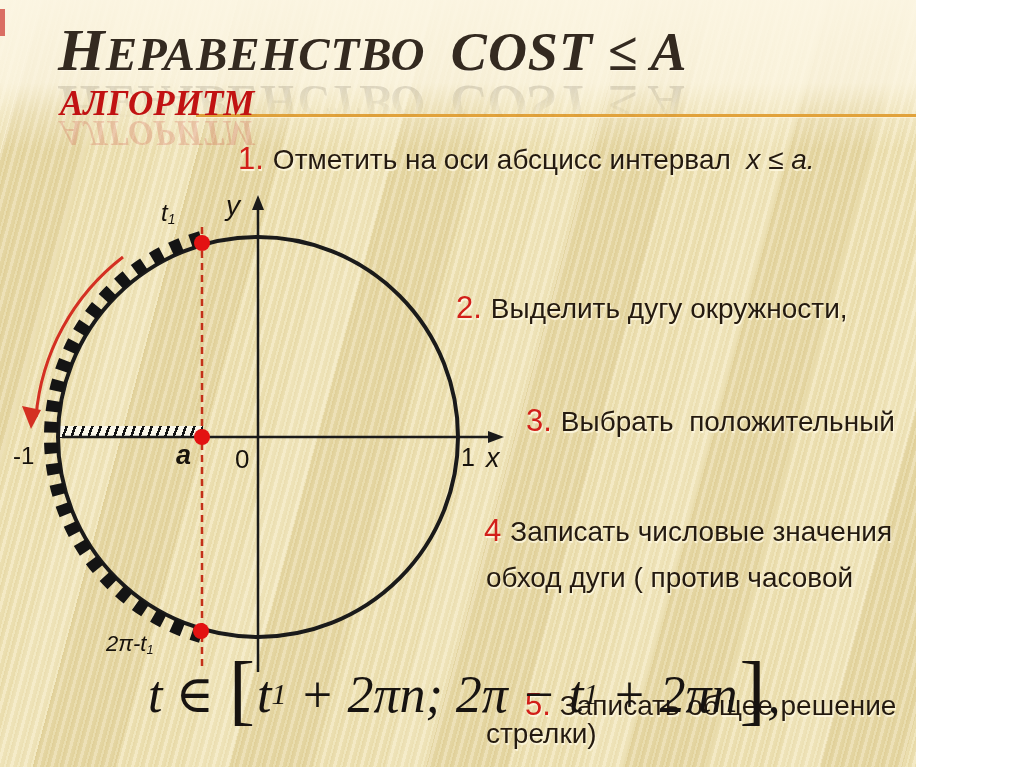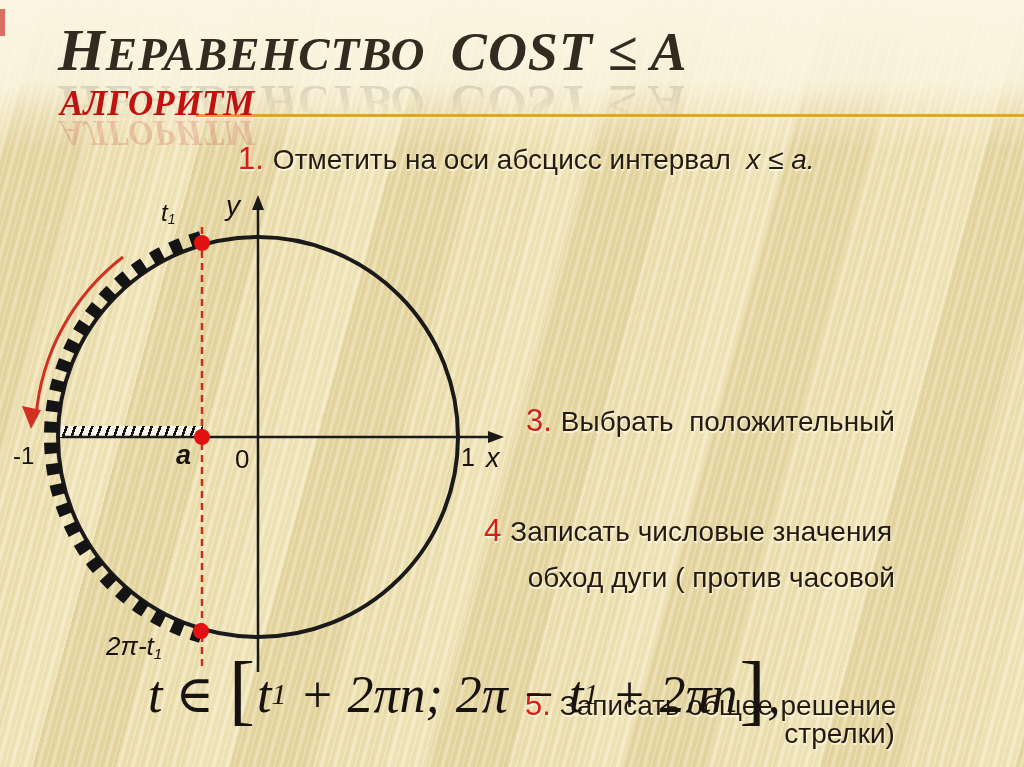--- a/index.html
+++ b/index.html
@@ -1,25 +1,24 @@
 <!DOCTYPE html>
 <html><head>
 <meta charset="utf-8">
 <style>
   html,body{margin:0;padding:0;}
   #slide{
-    position:relative; width:1024px; height:767px; overflow:hidden;
+    position:relative; width:916px; height:767px; overflow:hidden;
     font-family:"Liberation Sans", sans-serif;
     background:
       repeating-linear-gradient(105deg,
         #f2e7c0 0px, #f2e7c0 3px,
         #e9dcab 3px, #e6d7a2 7px,
         #eee3b6 7px, #eee3b6 9px,
         #e4d49e 9px, #e9dcab 13px);
-    text-align: right;
   }
   
   #slide::before{
     content:""; position:absolute; inset:0; pointer-events:none;
     background:repeating-linear-gradient(105deg,
       rgba(255,250,230,0.25) 0 40px,
       rgba(170,140,70,0.07) 40px 120px,
       rgba(255,250,230,0.12) 120px 190px);
   }
   
@@ -74,21 +73,21 @@
   
   .dlabel{z-index:3; color:#17120c; font-size:26px;}
   .sub{font-size:0.58em; font-style:italic; vertical-align:-0.25em;}
   #lbl-y{left:226px; top:190px; font-style:italic; font-size:28px;}
   #lbl-x{left:486px; top:443px; font-style:italic; font-size:27px;}
   #lbl-one{left:461px; top:443px; font-size:25px;}
   #lbl-zero{left:235px; top:444px; font-size:26px;}
   #lbl-minus-one{left:13px; top:442px; font-size:24px;}
   #lbl-a{left:176px; top:440px; font-style:italic; font-weight:700; font-size:27px;}
   #lbl-t1{left:161px; top:199px; font-style:italic; font-size:24px;}
-  #lbl-arc-end{left:106px; top:631px; font-style:italic; font-size:26px;}
+  #lbl-arc-end{left:106px; top:631px; font-style:italic; font-size:22px;}
 
   .hatch{left:57px; top:426px; width:146px; height:11px; z-index:1;
          background:repeating-linear-gradient(110deg, #141414 0 2.5px, #faf7ea 2.5px 8px);
          border-bottom:1px solid #141414;}
 
   svg.diagram{left:0; top:0; z-index:2; pointer-events:none;}
 
   
   .formula{left:148px; top:664px; z-index:3; display:flex; align-items:center;
            font-family:"Liberation Serif","DejaVu Serif",serif; font-style:italic;
@@ -112,20 +111,21 @@
 
   <div class="abs subtitle-wrap">
     <div class="subtitle-main">АЛГОРИТМ</div>
     <div class="subtitle-main subtitle-refl">АЛГОРИТМ</div>
   </div>
   <div class="abs rule"></div>
 
   <div id="step1" class="abs step"><span class="num">1.</span><span class="line">Отметить на оси абсцисс интервал  </span><span class="line mathit">x ≤ a.</span></div>
 
   <div id="step2" class="abs step">
+    <div class="line1"><span class="num">2.</span><span class="line">Выделить дугу окружности,</span></div>
   </div>
 
   <div id="step3" class="abs step">
     <div class="line1"><span class="num">3.</span><span class="line">Выбрать  положительный</span></div>
     <div><span class="line">обход дуги ( против часовой</span></div>
     <div><span class="line">стрелки)</span></div>
   </div>
 
   <div id="step4" class="abs step">
     <div><span class="num">4</span><span class="line">Записать числовые значения</span></div>

